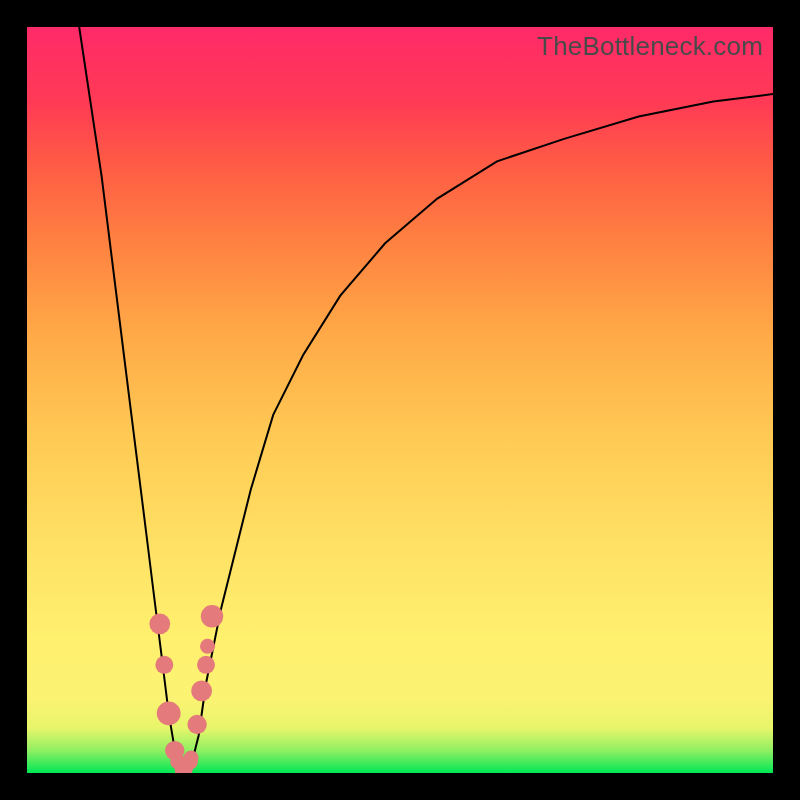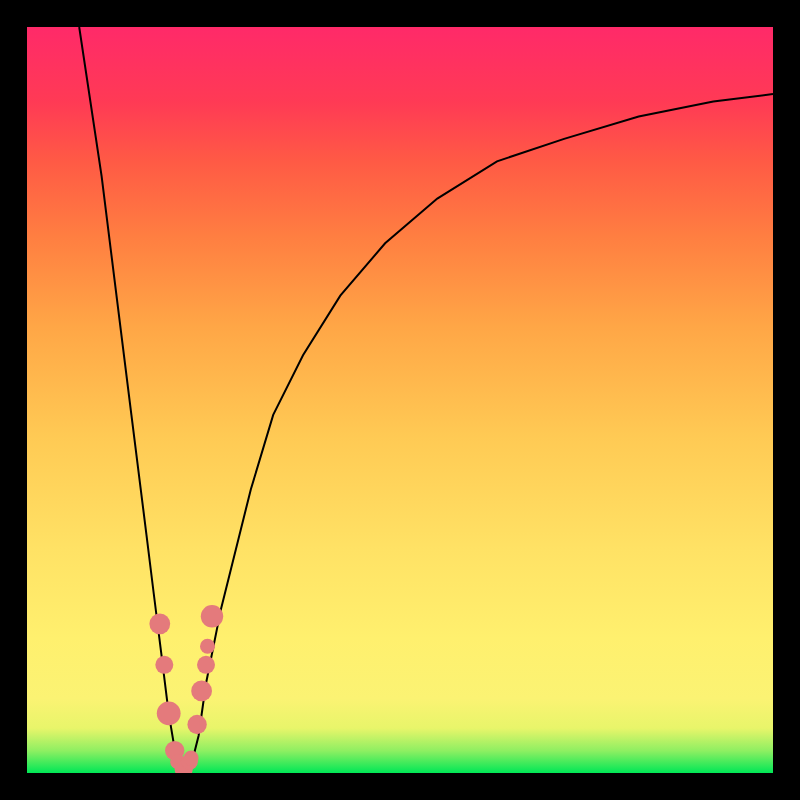--- a/index.html
+++ b/index.html
@@ -63,20 +63,21 @@
   .marker {
     fill: #e47a7c;
     stroke: none;
   }
 </style>
 </head>
 <body>
 
 <div class="frame">
   <div class="plot">
+    <div class="watermark">TheBottleneck.com</div>
     <svg class="curve" viewBox="0 0 746 746" preserveAspectRatio="none">
       <path id="series-path" class="series-line" d="M52.2 0.0 L74.6 149.2 L89.5 268.6 L104.4 387.9 L119.4 507.3 L126.8 567.0 L134.3 626.6 L141.7 686.3 L149.2 731.1 L156.7 746.0 L164.1 738.5 L171.6 708.7 L179.0 656.5 L194.0 581.9 L208.9 522.2 L223.8 462.5 L246.2 387.9 L276.0 328.2 L313.3 268.6 L358.1 216.3 L410.3 171.6 L470.0 134.3 L537.1 111.9 L611.7 89.5 L686.3 74.6 L746.0 67.1"></path>
       <g id="markers">
           <circle cx="132.8" cy="596.8" r="10.4" class="marker"></circle>
           <circle cx="137.3" cy="637.8" r="9.0" class="marker"></circle>
           <circle cx="141.7" cy="686.3" r="11.9" class="marker"></circle>
           <circle cx="147.7" cy="723.6" r="9.7" class="marker"></circle>
           <circle cx="150.7" cy="734.8" r="7.5" class="marker"></circle>
           <circle cx="156.7" cy="742.3" r="9.0" class="marker"></circle>
           <circle cx="162.6" cy="734.8" r="8.2" class="marker"></circle>

